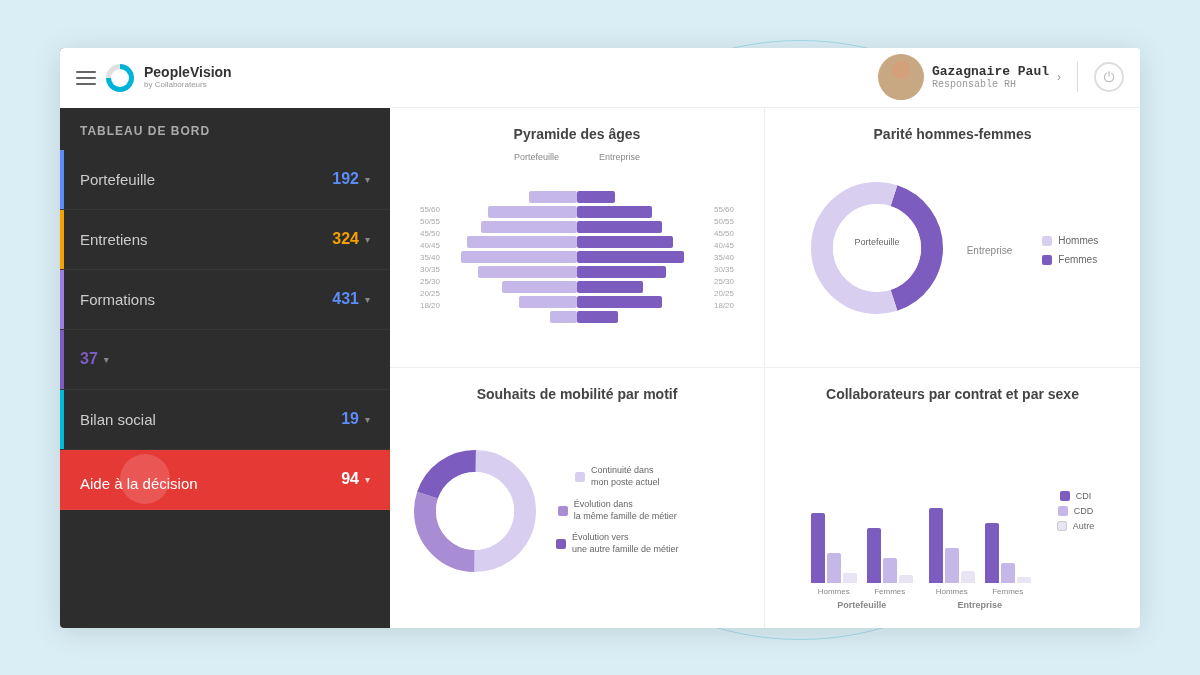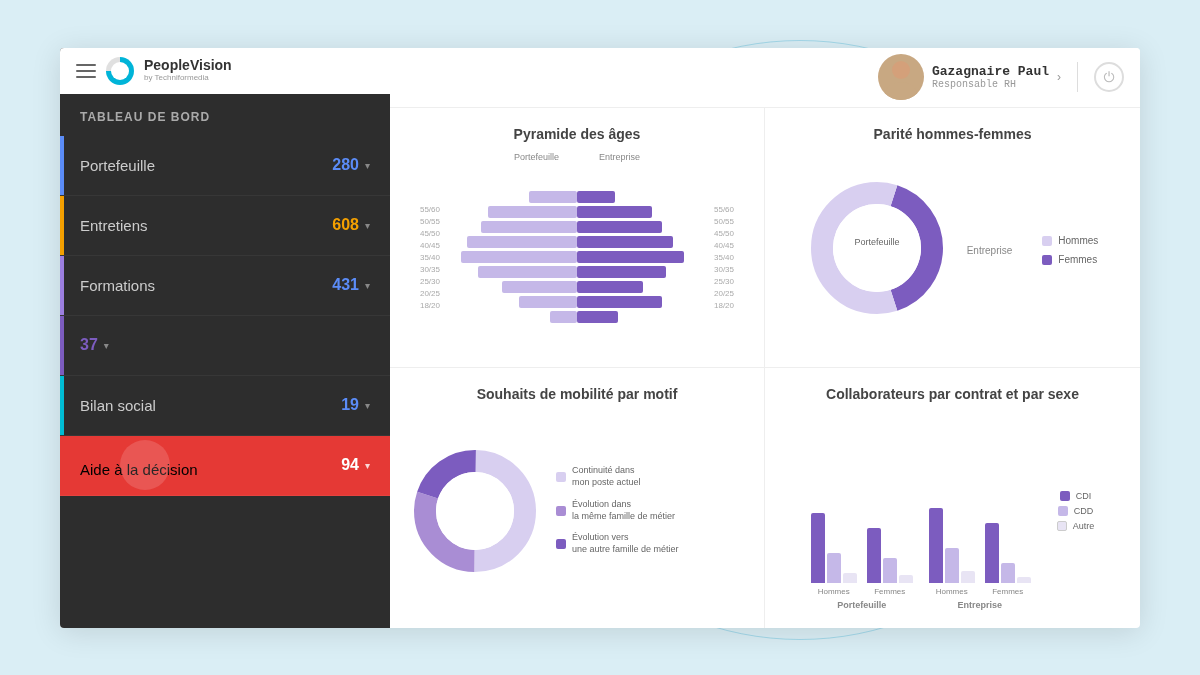--- a/index.html
+++ b/index.html
@@ -42,21 +42,21 @@
       background: #2d2d2d;
       display: flex;
       flex-direction: column;
     }
 
     .sidebar-header {
       background: #fff;
       display: flex;
       align-items: center;
       padding: 0 16px;
-      height: 46px;
+      height: 60px;
       gap: 10px;
     }
 
     .hamburger-icon {
       display: flex;
       flex-direction: column;
       gap: 4px;
       cursor: pointer;
     }
     .hamburger-icon span {
@@ -146,21 +146,21 @@
     .sidebar-item-arrow {
       font-size: 10px;
       color: #888;
     }
 
     
     .sidebar-item.active {
       background: #e53935;
     }
     .sidebar-item.active .sidebar-item-label {
-      color: #000000;
+      color: #ffffff;
       margin-top: 8px;
     }
     .sidebar-item.active .sidebar-item-arrow {
       color: rgba(255,255,255,0.8);
     }
 
     .ripple-circle {
       position: absolute;
       left: 60px;
       width: 50px;
@@ -324,20 +324,21 @@
       gap: 16px;
     }
 
     .mobilite-legend {
       display: flex;
       flex-direction: column;
       gap: 10px;
       font-size: 9px;
       color: #666;
       line-height: 1.3;
+      align-items: center;
     }
 
     .collab-group {
       display: flex;
       flex-direction: column;
       align-items: center;
       gap: 4px;
     }
 
     .collab-bars {
@@ -404,39 +405,39 @@
       <div class="hamburger-icon">
         <span></span>
           <span></span>
           <span></span>
       </div>
       <div class="logo-circle">
         <div class="logo-inner"></div>
       </div>
       <div class="logo-text">
         <span class="logo-main">PeopleVision</span>
-        <span class="logo-sub">by Techniformedia</span>
+        <span class="logo-sub">by Collaborateurs</span>
       </div>
     </div>
 
     <div class="sidebar-title">TABLEAU DE BORD</div>
 
     <div class="sidebar-items">
 
       <div class="sidebar-item">
         <div class="sidebar-item-accent" style="background:#5b8cf7;"></div>
         <span class="sidebar-item-label">Portefeuille</span>
-        <span class="sidebar-item-value" style="color:#5b8cf7;">280</span>
+        <span class="sidebar-item-value" style="color:#5b8cf7;">192</span>
         <span class="sidebar-item-arrow">▾</span>
       </div>
 
       <div class="sidebar-item">
         <div class="sidebar-item-accent" style="background:#f4a000;"></div>
         <span class="sidebar-item-label">Entretiens</span>
-        <span class="sidebar-item-value" style="color:#f4a000;">608</span>
+        <span class="sidebar-item-value" style="color:#f4a000;">324</span>
         <span class="sidebar-item-arrow">▾</span>
       </div>
 
       <div class="sidebar-item">
         <div class="sidebar-item-accent" style="background:#9c7fe0;"></div>
         <span class="sidebar-item-label">Formations</span>
         <span class="sidebar-item-value" style="color:#5b8cf7;">431</span>
         <span class="sidebar-item-arrow">▾</span>
       </div>
 

